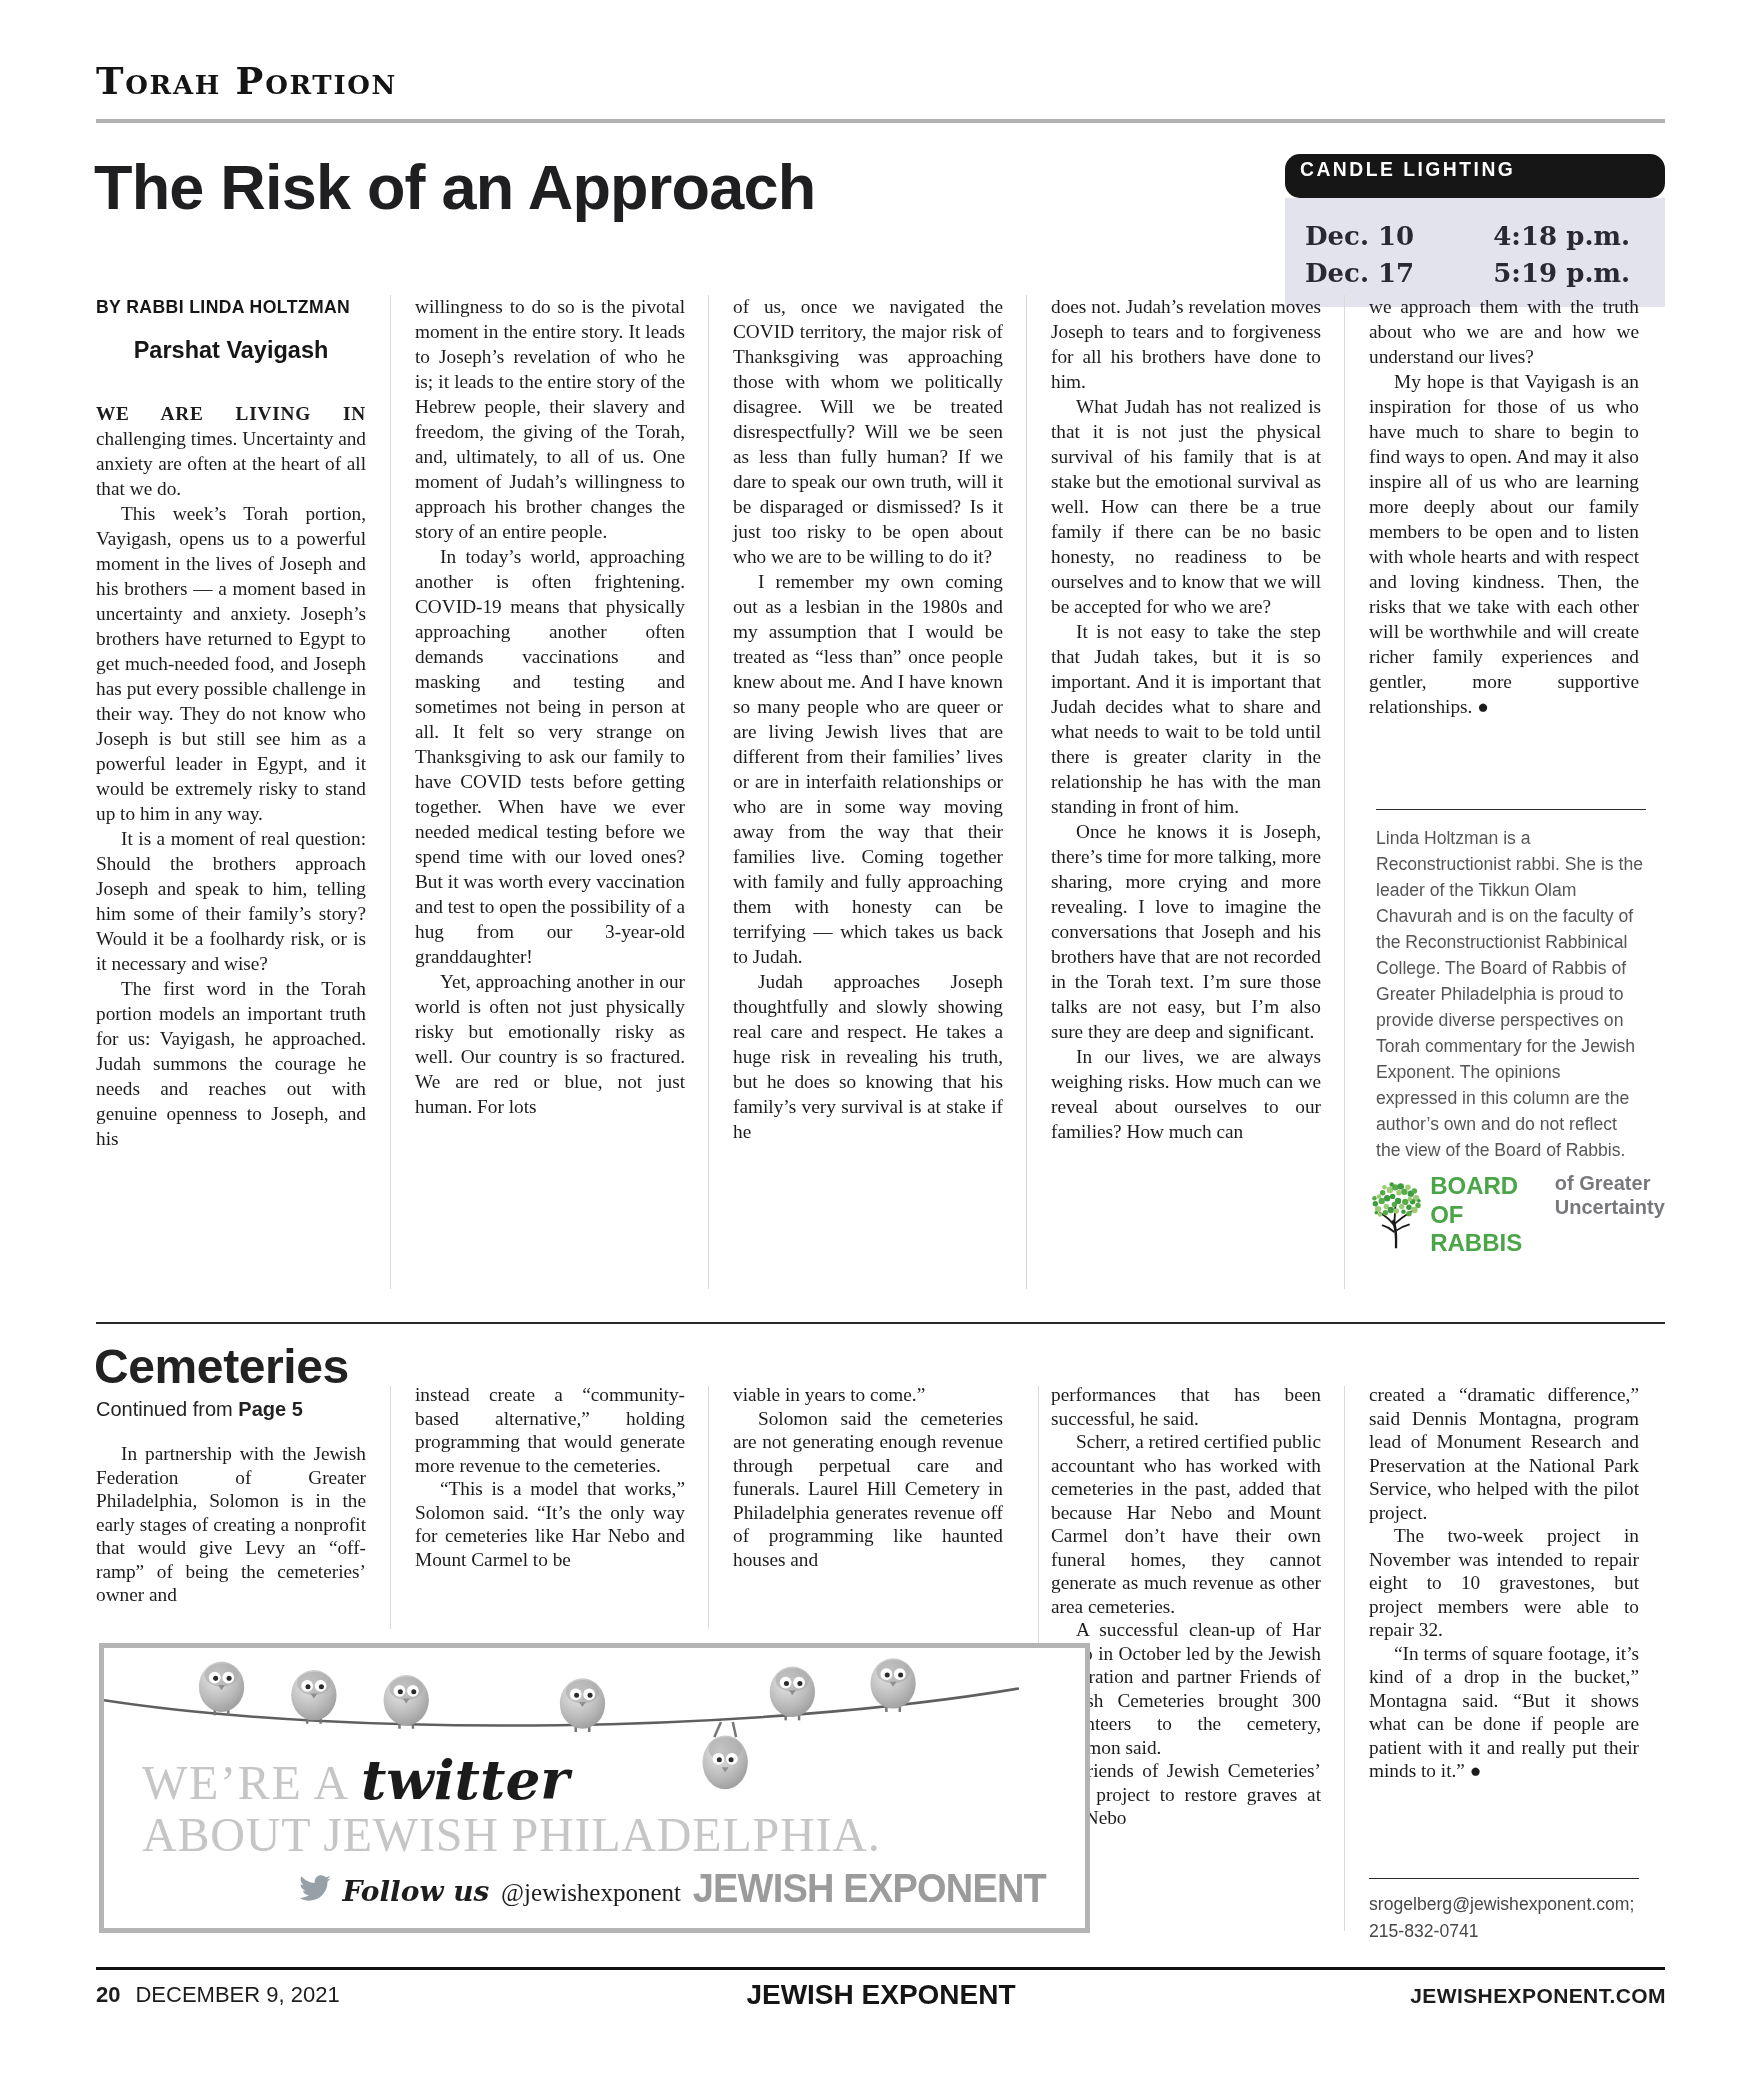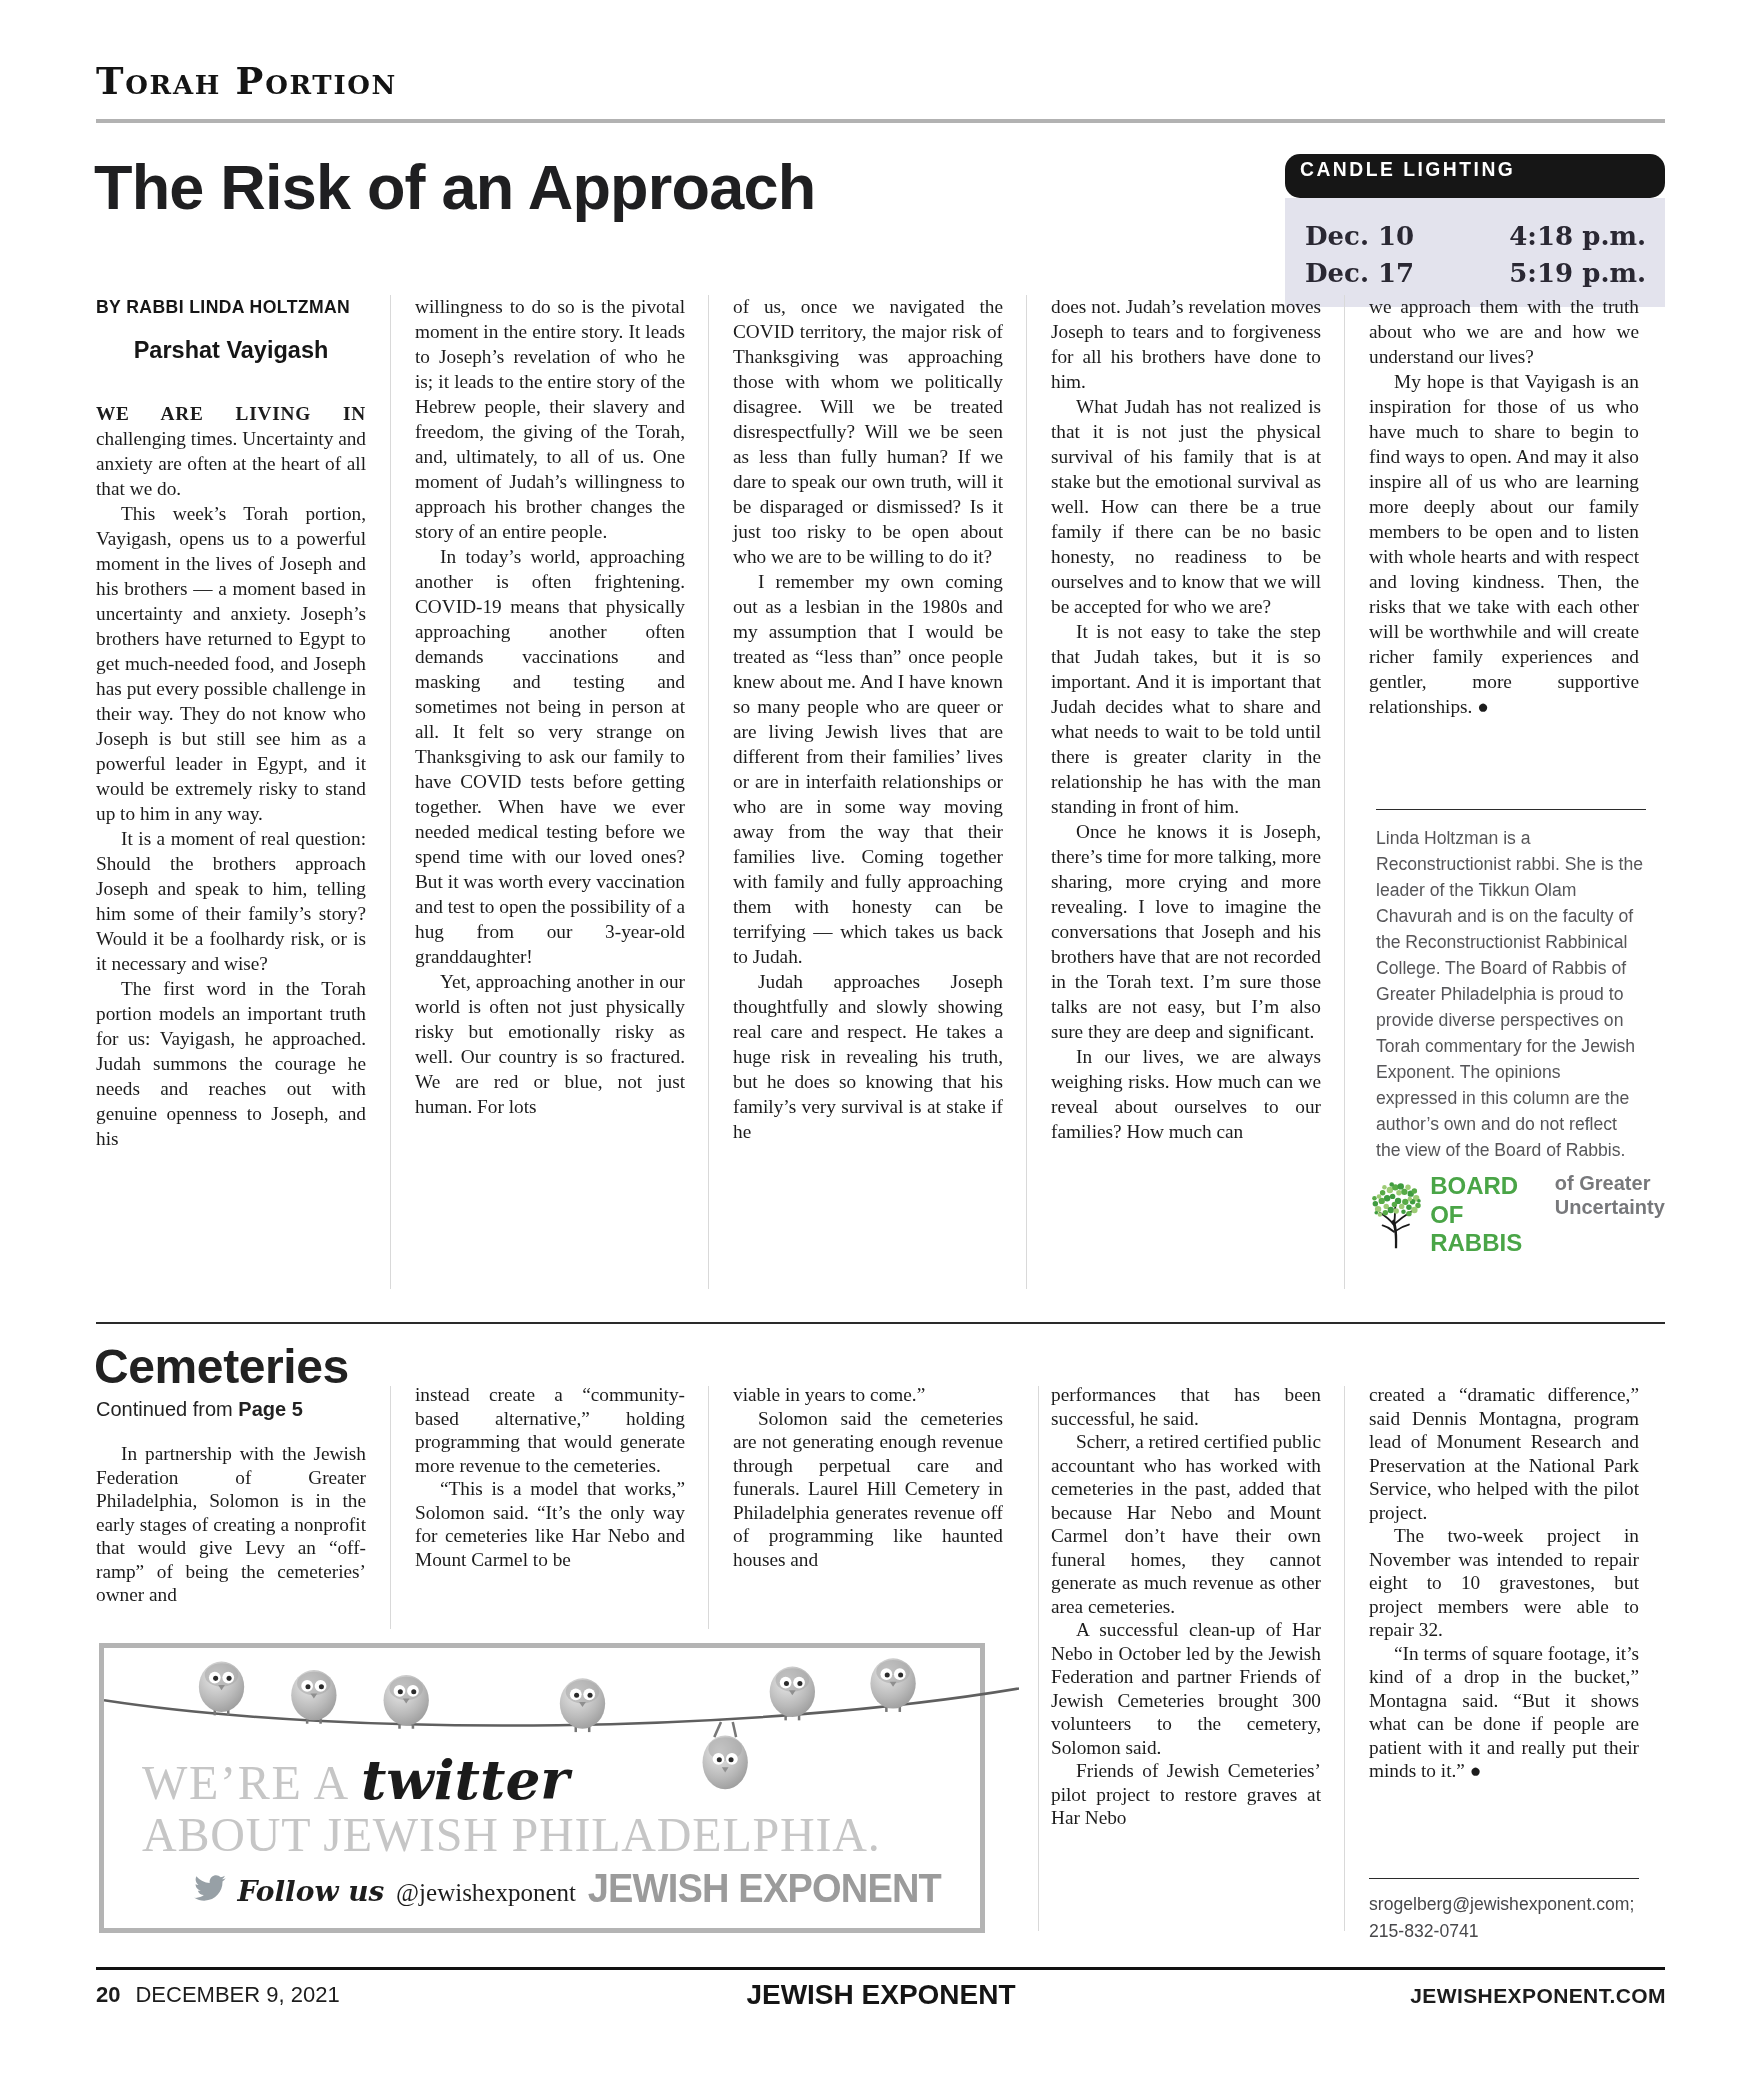--- a/index.html
+++ b/index.html
@@ -17,21 +17,21 @@
   
   .headline{left:94px;top:151px;font-family:"Liberation Sans", sans-serif;
     font-weight:bold;font-size:63px;letter-spacing:-0.8px;color:#1f1f21;}
 
   
   .cl-box{left:1285px;top:154px;width:380px;}
   .cl-header{background:#161616;color:#fff;font-family:"Liberation Sans", sans-serif;
     font-weight:bold;font-size:19.3px;line-height:32px;letter-spacing:2.5px;padding-left:15px;height:44px;border-radius:15px;}
   .cl-pointer{position:absolute;top:32px;left:32px;width:0;height:0;
     border-left:11.7px solid transparent;border-right:11.7px solid transparent;border-top:11.7px solid #161616;}
-  .cl-body{background:#e3e3ed;padding:20px 19px 15px 20px;}
+  .cl-body{background:#e3e3ed;padding:20px 35px 15px 20px;}
   .cl-row{display:flex;justify-content:space-between;font-family:"DejaVu Serif", serif;
     font-weight:bold;font-size:26px;line-height:37px;color:#2a2833;}
 
   
   .col{width:270px;}
   .byline{font-family:"Liberation Sans", sans-serif;font-weight:bold;font-size:17.6px;
     line-height:22px;letter-spacing:0.4px;color:#161616;margin:1.7px 0 0;}
   .subtitle{font-family:"Liberation Sans", sans-serif;font-weight:bold;font-size:23.5px;
     text-align:center;color:#161616;margin:19px 0 37px;}
   .bodytext p{font-size:19.3px;line-height:25px;text-align:justify;margin:0;color:#1c1c1c;}
@@ -56,21 +56,21 @@
     font-size:48px;letter-spacing:-0.4px;color:#222;}
   .cem-cont{left:96px;top:1398px;font-family:"Liberation Sans", sans-serif;font-size:20px;color:#222;}
   .cem-cont b{font-weight:bold;}
 
   
   .contact{left:1369px;top:1878px;width:270px;}
   .contact-rule{border-top:1.7px solid #2b2b2b;margin-bottom:11.7px;}
   .contact-line{font-family:"Liberation Sans", sans-serif;font-size:17.6px;line-height:27px;color:#48484b;}
 
   
-  .banner{left:99px;top:1643px;width:886px;height:290px;border:5.9px solid #b4b4b4;
+  .banner{left:99px;top:1643px;width:991px;height:290px;border:5.9px solid #b4b4b4;
     box-sizing:border-box;background:#fff;}
   .banner svg.birds{position:absolute;left:0;top:0;}
   .banner-line1{position:absolute;left:38px;top:99px;font-size:48px;color:#c6c6c6;letter-spacing:1.7px;white-space:nowrap;}
   .banner-line1 .tw{font-family:"DejaVu Serif", serif;font-style:italic;font-weight:bold;
     font-size:55px;color:#1b1b1b;letter-spacing:0;}
   .banner-line2{position:absolute;left:38px;top:159px;font-size:48px;color:#c6c6c6;letter-spacing:0.8px;white-space:nowrap;}
   .banner-follow{position:absolute;right:39px;bottom:18.5px;display:flex;align-items:baseline;gap:11.7px;white-space:nowrap;}
   .follow-script{font-family:"DejaVu Serif", serif;font-style:italic;font-weight:bold;font-size:28px;color:#1d1d1d;}
   .follow-handle{font-size:25px;color:#1d1d1d;}
   .follow-brand{font-family:"Liberation Sans", sans-serif;font-weight:bold;font-size:38px;

